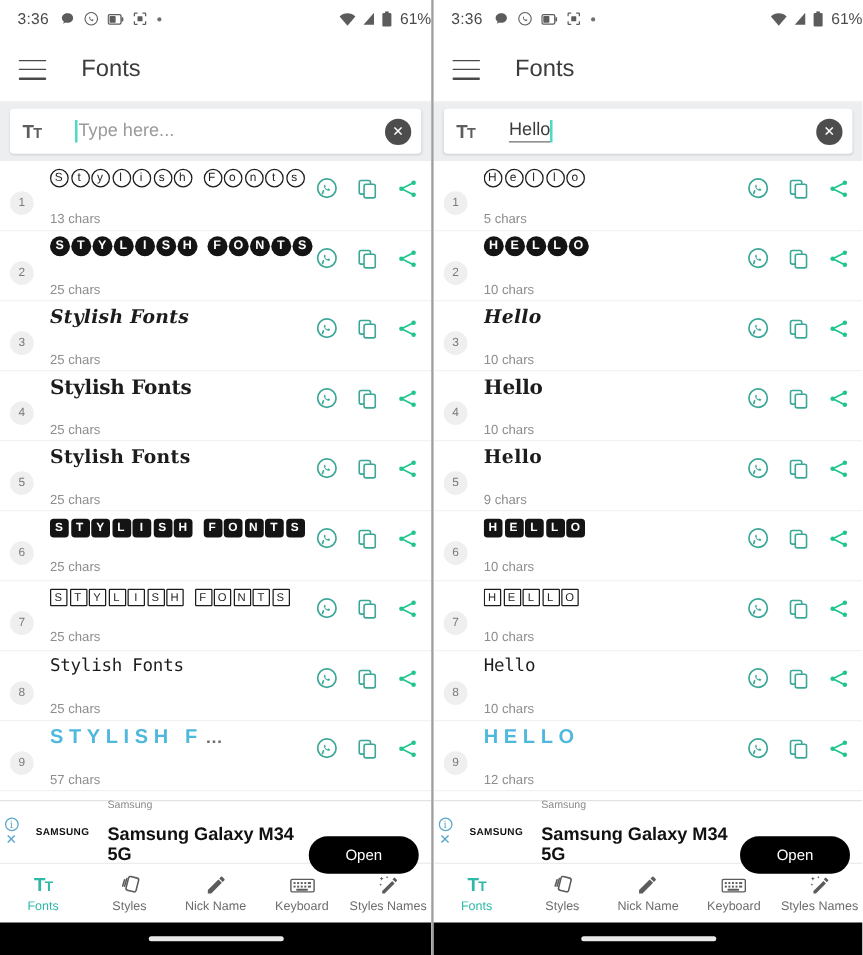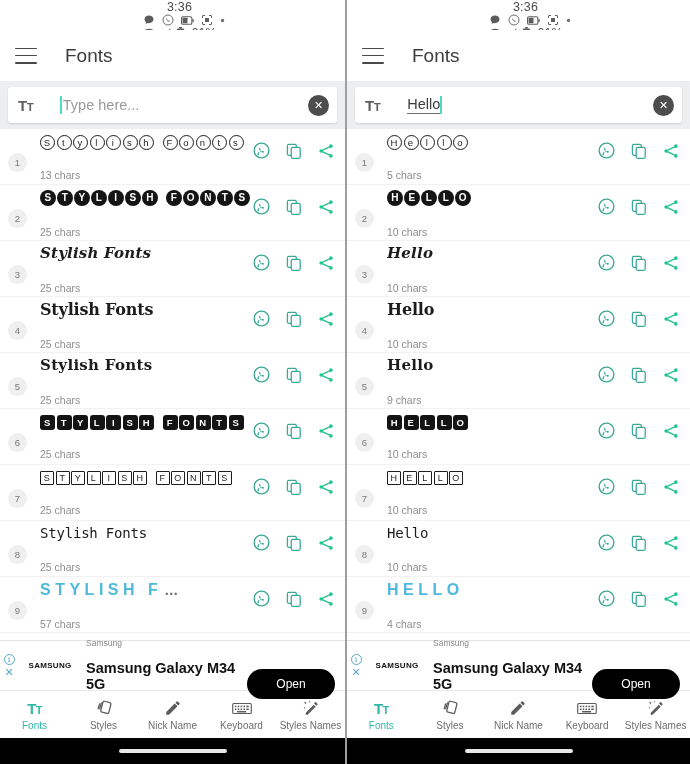--- a/index.html
+++ b/index.html
@@ -14,21 +14,21 @@
     width: 345px; height: 764px;
     background: #ffffff;
     display: flex; flex-direction: column;
     position: relative;
   }
   .panel.right { border-left: 2px solid #9e9e9e; }
 
   
   .statusbar {
     height: 30px; display: flex; align-items: center;
-    padding: 0 0 0 14px; background: #fff; flex-shrink: 0; flex-direction: column;
+    padding: 0 0 0 14px; background: #fff; flex-shrink: 0;
   }
   .sb-time { font-size: 12.5px; color: #4a4a4a; letter-spacing: .2px; }
   .sb-left-icons { display: flex; align-items: center; gap: 7px; margin-left: 9px; }
   .sb-spacer { flex: 1; }
   .sb-right { display: flex; align-items: center; gap: 4px; }
   .sb-batt-txt { font-size: 12.5px; color: #4a4a4a; margin-left: 2px; text-align: center; }
   .ico { display: inline-flex; align-items: center; justify-content: center; }
 
   
   .appbar {
@@ -907,21 +907,21 @@
                 <circle cx="18.5" cy="18.5" r="2.4" fill="#1fc48f" stroke="none"></circle>
                 <path d="M16.3 6.7L7.7 10.9M7.7 13.1l8.6 4.2"></path>
               </svg>
             </span>
           </div>
         </div>
         <div class="row">
           <div class="badge">9</div>
           <div class="row-body">
             <div class="sample s-wide-blue">HELLO</div>
-            <div class="chars">4 chars</div>
+            <div class="chars">12 chars</div>
           </div>
           <div class="row-actions">
             <span class="act">
               <svg width="19" height="19" viewBox="0 0 24 24">
                 <circle cx="12" cy="12" r="9.3" fill="none" stroke="#3aa797" stroke-width="1.7"></circle>
                 <path d="M7.6 17.3l.9-2.6" stroke="#3aa797" stroke-width="1.7" fill="none" stroke-linecap="round"></path>
                 <path fill="#3aa797" d="M9.4 8.4c.25-.1.52 0 .66.24l.72 1.2c.11.19.09.42-.05.58l-.42.48c-.12.14-.14.33-.05.49.45.79 1.12 1.42 1.95 1.8.17.08.37.03.49-.11l.44-.5c.14-.16.37-.2.55-.1l1.22.63c.26.14.36.46.23.72-.3.6-.93.96-1.6.9-2.2-.2-4.4-2.4-4.6-4.6-.06-.66.28-1.3.85-1.6z"></path>
               </svg>
             </span>
             <span class="act">

